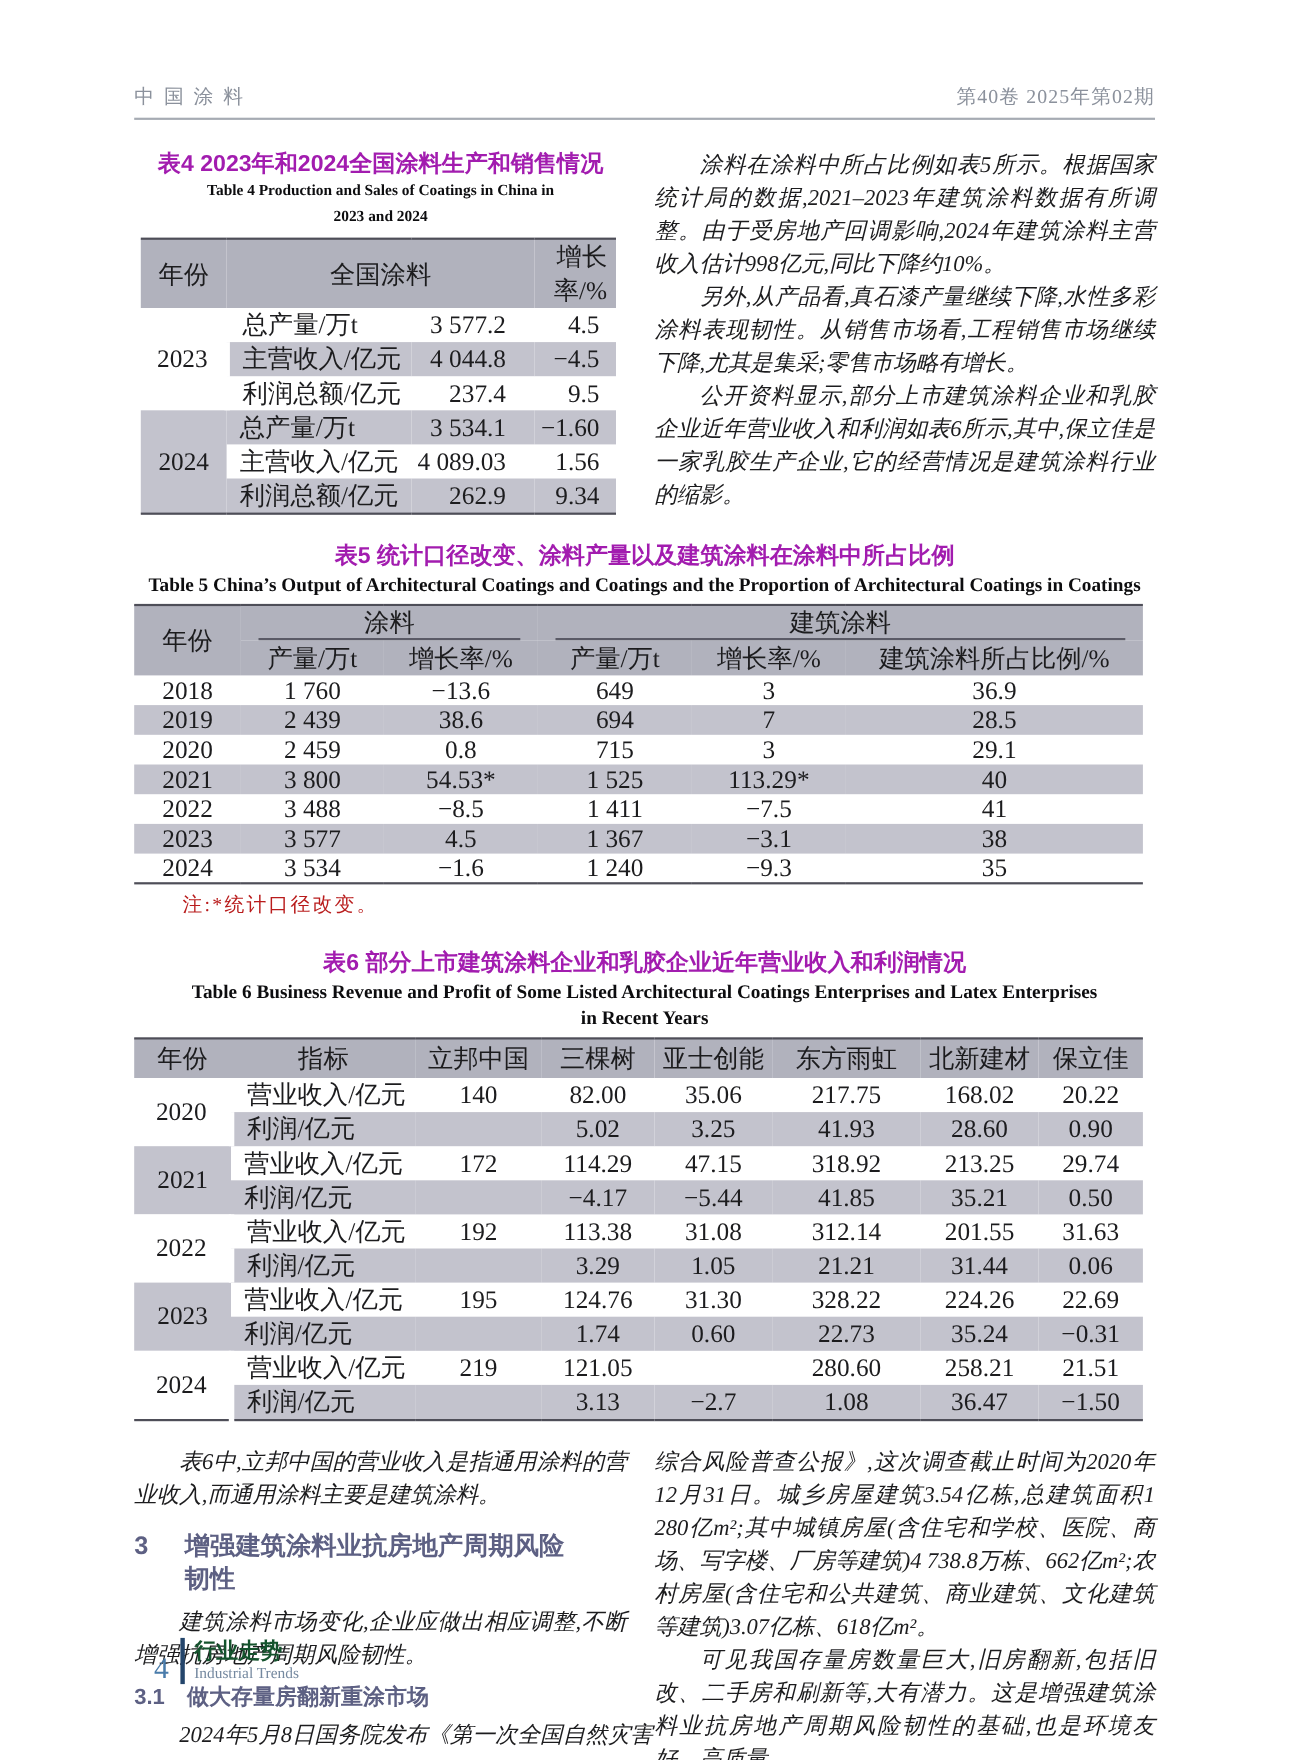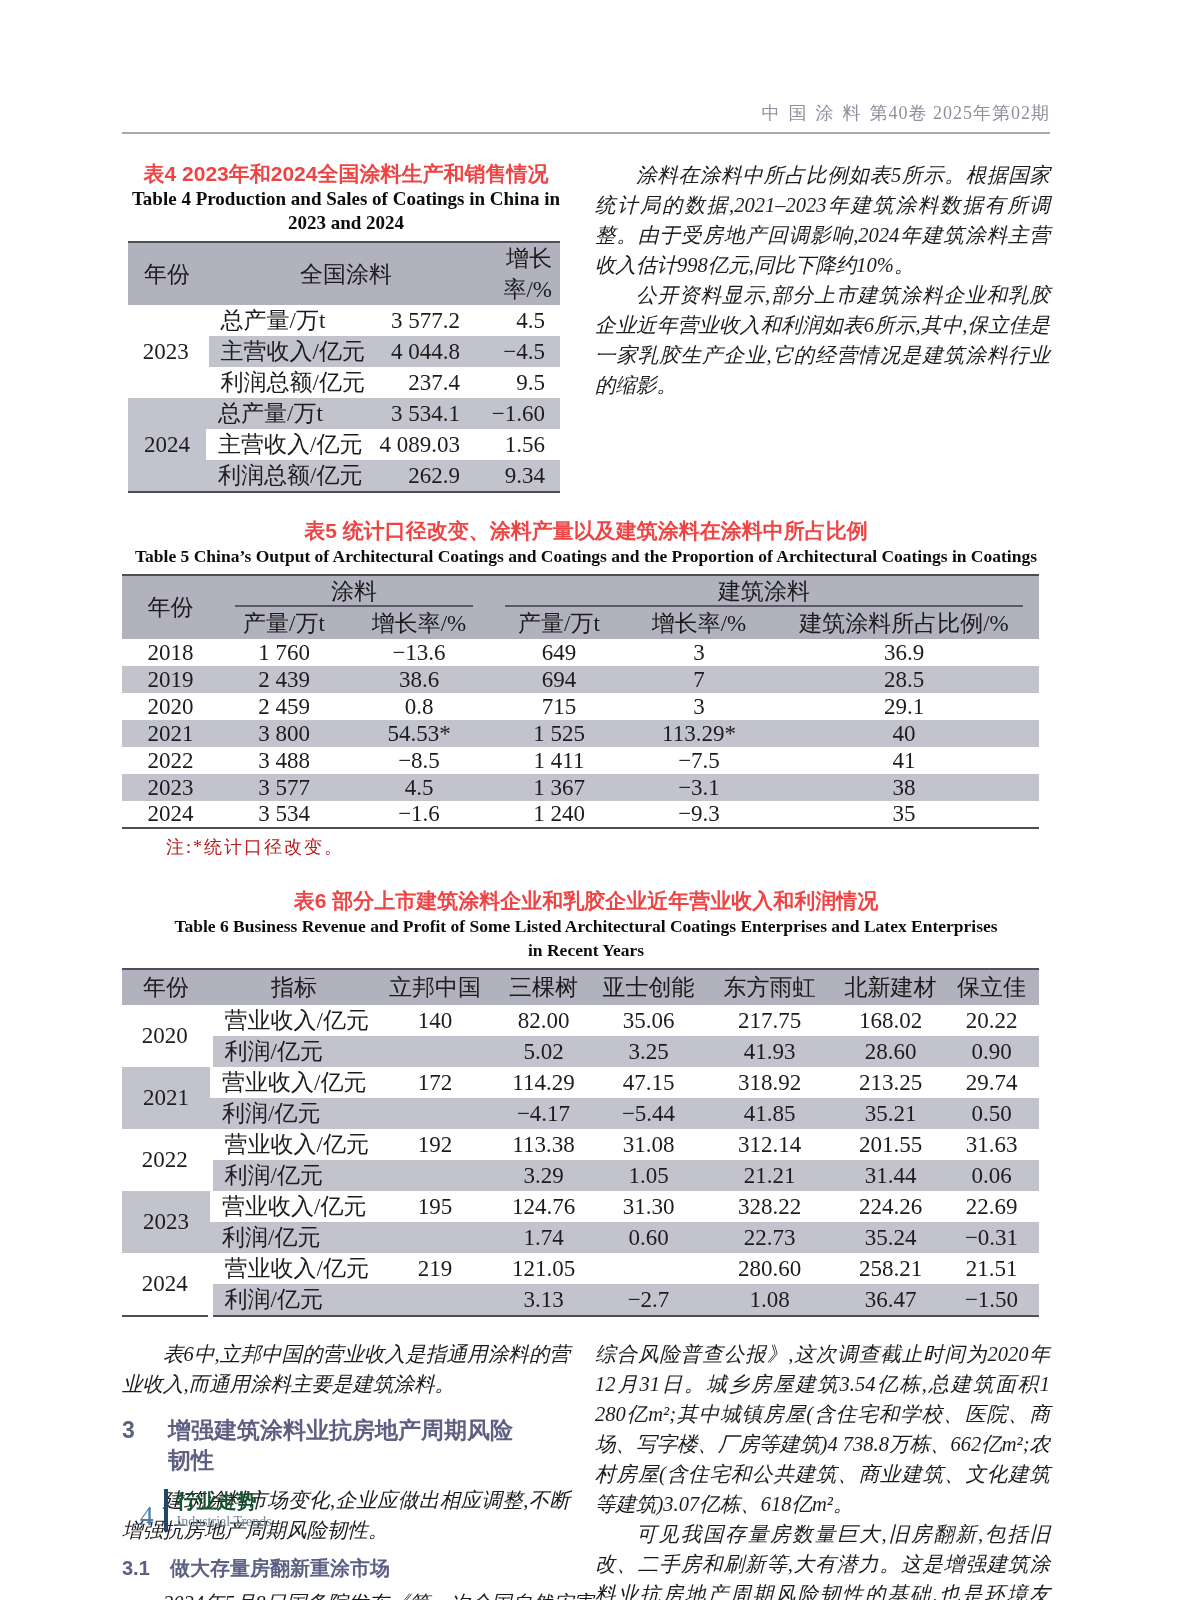--- a/index.html
+++ b/index.html
@@ -4,37 +4,37 @@
 <style>
   html,body{margin:0;padding:0;background:#e8e8e8;}
   .page{
     position:relative; width:1187px; height:1600px; margin:0 auto;
     background:#ffffff; overflow:hidden; box-sizing:border-box;
     padding:0 137px 0 122px;
     font-family:"Liberation Serif","DejaVu Serif",serif;
     color:#1c1c1e;
   }
   
-  .runhead{display:flex; justify-content:flex-end; align-items:flex-end;
-    padding-top:101px; color:#8b919c; font-size:18px;}
+  .runhead{display:flex; justify-content:space-between; align-items:flex-end;
+    padding-top:76px; color:#8b919c; font-size:18px;}
   .runhead .brand{letter-spacing:9px;}
   .runhead .issue{letter-spacing:1px;}
   .runrule{border:none; border-top:2px solid #a6abb3; margin:7px 0 0 0;}
   
   .cols{display:flex; justify-content:space-between; margin-top:26px;}
   .colL{width:448px;} .colR{width:455px;}
   .cols2{display:flex; justify-content:space-between; margin-top:22px;}
   p.body{font-size:20.5px; line-height:30px; text-align:justify;
     text-indent:2em; margin:0;font-style:italic;}
   p.body.noindent{text-indent:0;}
   p.body.oneline{white-space:nowrap;}
   
   .tt-zh{font-family:"Liberation Sans","DejaVu Sans",sans-serif;
-    font-weight:bold; font-size:21px; text-align:center; line-height:27px; color:#ef4444;}
-  .tt-en{font-weight:bold; font-size:19px; text-align:center;
+    font-weight:bold; font-size:21px; text-align:center; line-height:27px; color:#a21caf;}
+  .tt-en{font-weight:bold; font-size:14px; text-align:center;
     line-height:24px; color:#0d0d0f; white-space:nowrap;}
   .tt-en.wide{font-size:17.5px;}
   
   table.dt{border-collapse:collapse; table-layout:fixed;
     border-top:2px solid #4e4e58; border-bottom:2px solid #4e4e58;
     font-size:23px; margin-top:6px;}
   table.dt th{font-weight:normal; background:#b1b2bd; text-align:center; padding:0;}
   table.dt td{padding:0; text-align:center; vertical-align:middle;}
   tr.stripe td:not(.year){background:#c3c3cd;}
   td.year.yg{background:#c3c3cd;}
@@ -144,20 +144,21 @@
             <tr class="stripe">
               <td class="c0">利润总额/亿元</td>
               <td class="c1">262.9</td>
               <td class="c2">9.34</td>
             </tr>
           </tbody>
       </table>
     </div>
     <div class="colR">
       <p class="body">涂料在涂料中所占比例如表5所示。根据国家统计局的数据,2021–2023年建筑涂料数据有所调整。由于受房地产回调影响,2024年建筑涂料主营收入估计998亿元,同比下降约10%。</p>
+      <p class="body">另外,从产品看,真石漆产量继续下降,水性多彩涂料表现韧性。从销售市场看,工程销售市场继续下降,尤其是集采;零售市场略有增长。</p>
       <p class="body">公开资料显示,部分上市建筑涂料企业和乳胶企业近年营业收入和利润如表6所示,其中,保立佳是一家乳胶生产企业,它的经营情况是建筑涂料行业的缩影。</p>
     </div>
   </div>
 
   <div class="mt24">
     <div class="tt-zh">表5   统计口径改变、涂料产量以及建筑涂料在涂料中所占比例</div>
     <div class="tt-en wide">Table 5   China’s Output of Architectural Coatings and Coatings and the Proportion of Architectural Coatings in Coatings</div>
     <table class="dt" id="t5">
       <colgroup>
           <col style="width:97px">

